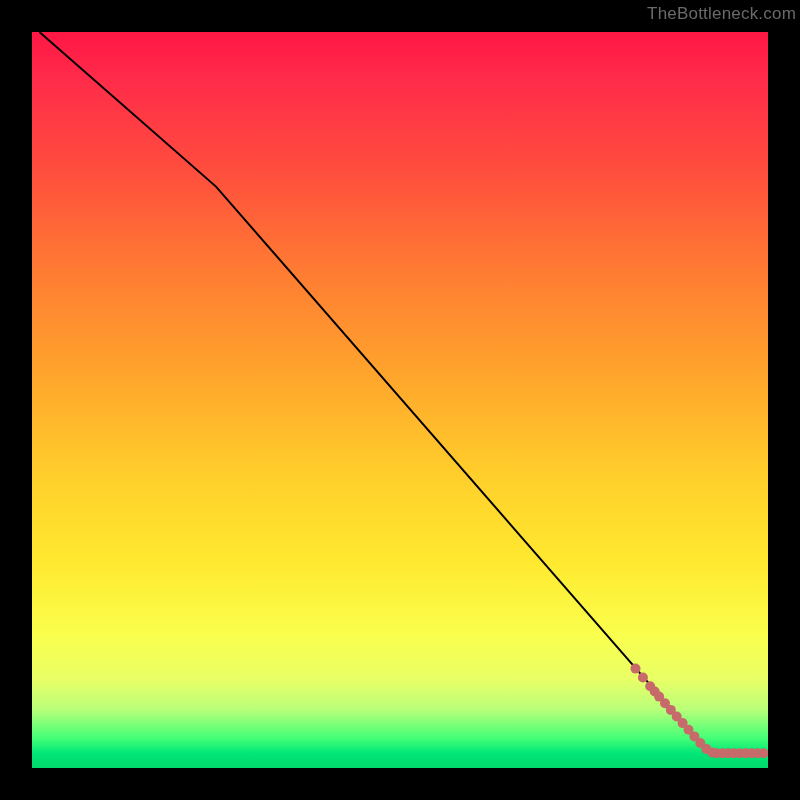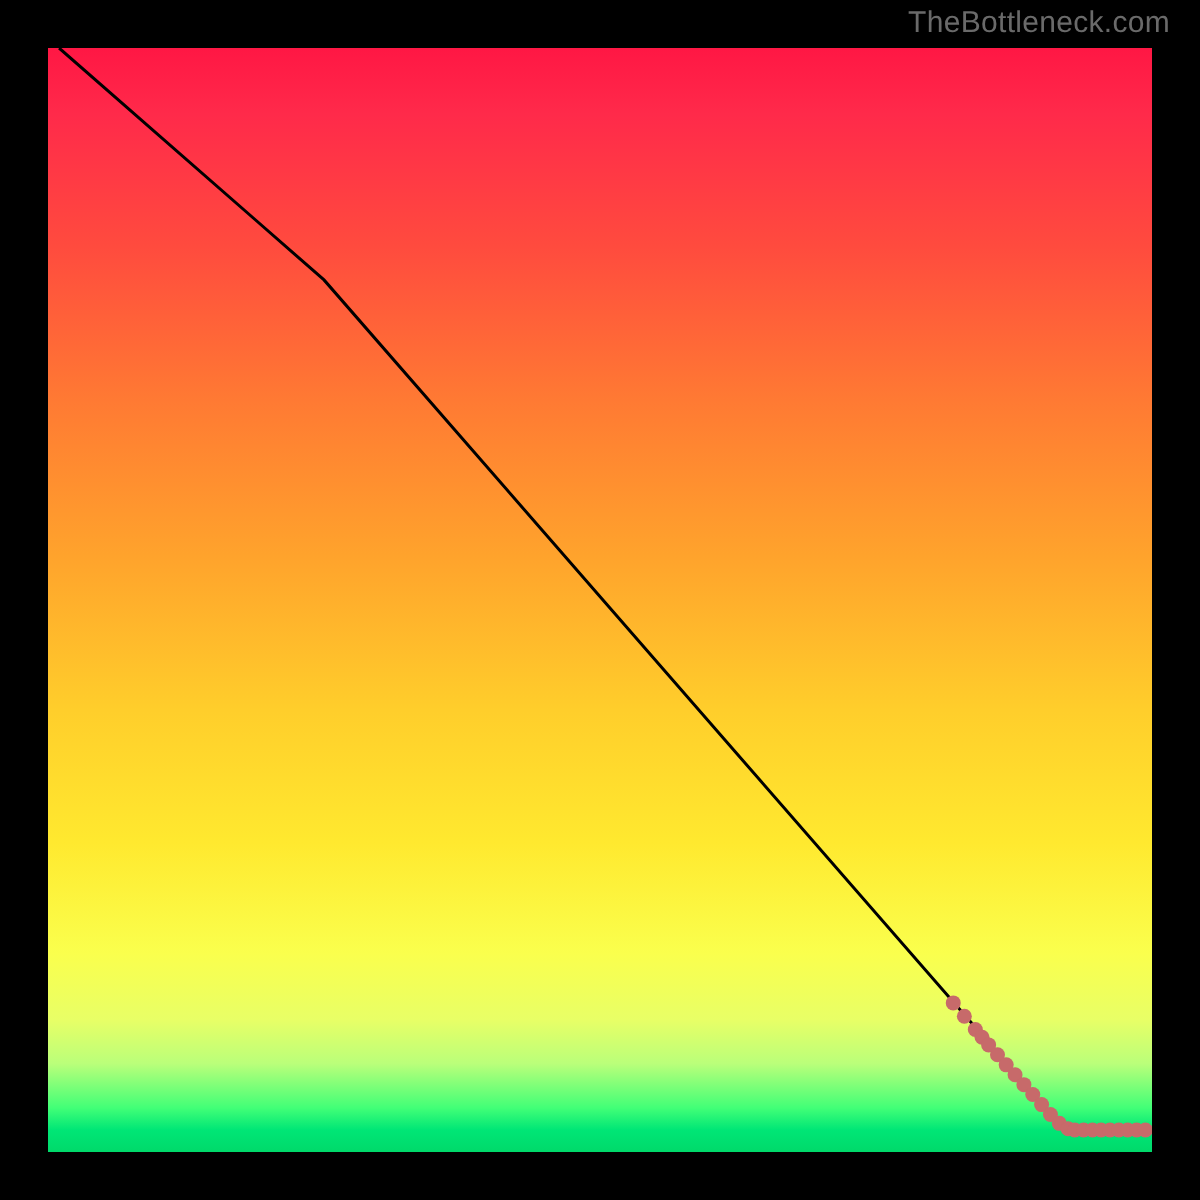--- a/index.html
+++ b/index.html
@@ -7,23 +7,23 @@
     padding: 0;
     background: #000;
     width: 800px;
     height: 800px;
     position: relative;
     font-family: Arial, Helvetica, sans-serif;
   }
   .watermark {
     position: absolute;
     top: 4px;
-    right: 20px;
+    right: 4px;
     color: #6a6a6a;
-    font-size: 20px;
+    font-size: 17px;
     font-weight: 500;
     letter-spacing: 0.2px;
     z-index: 10;
     text-align: center;
   }
   .plot-area {
     position: absolute;
     left: 32px;
     top: 32px;
     width: 736px;

